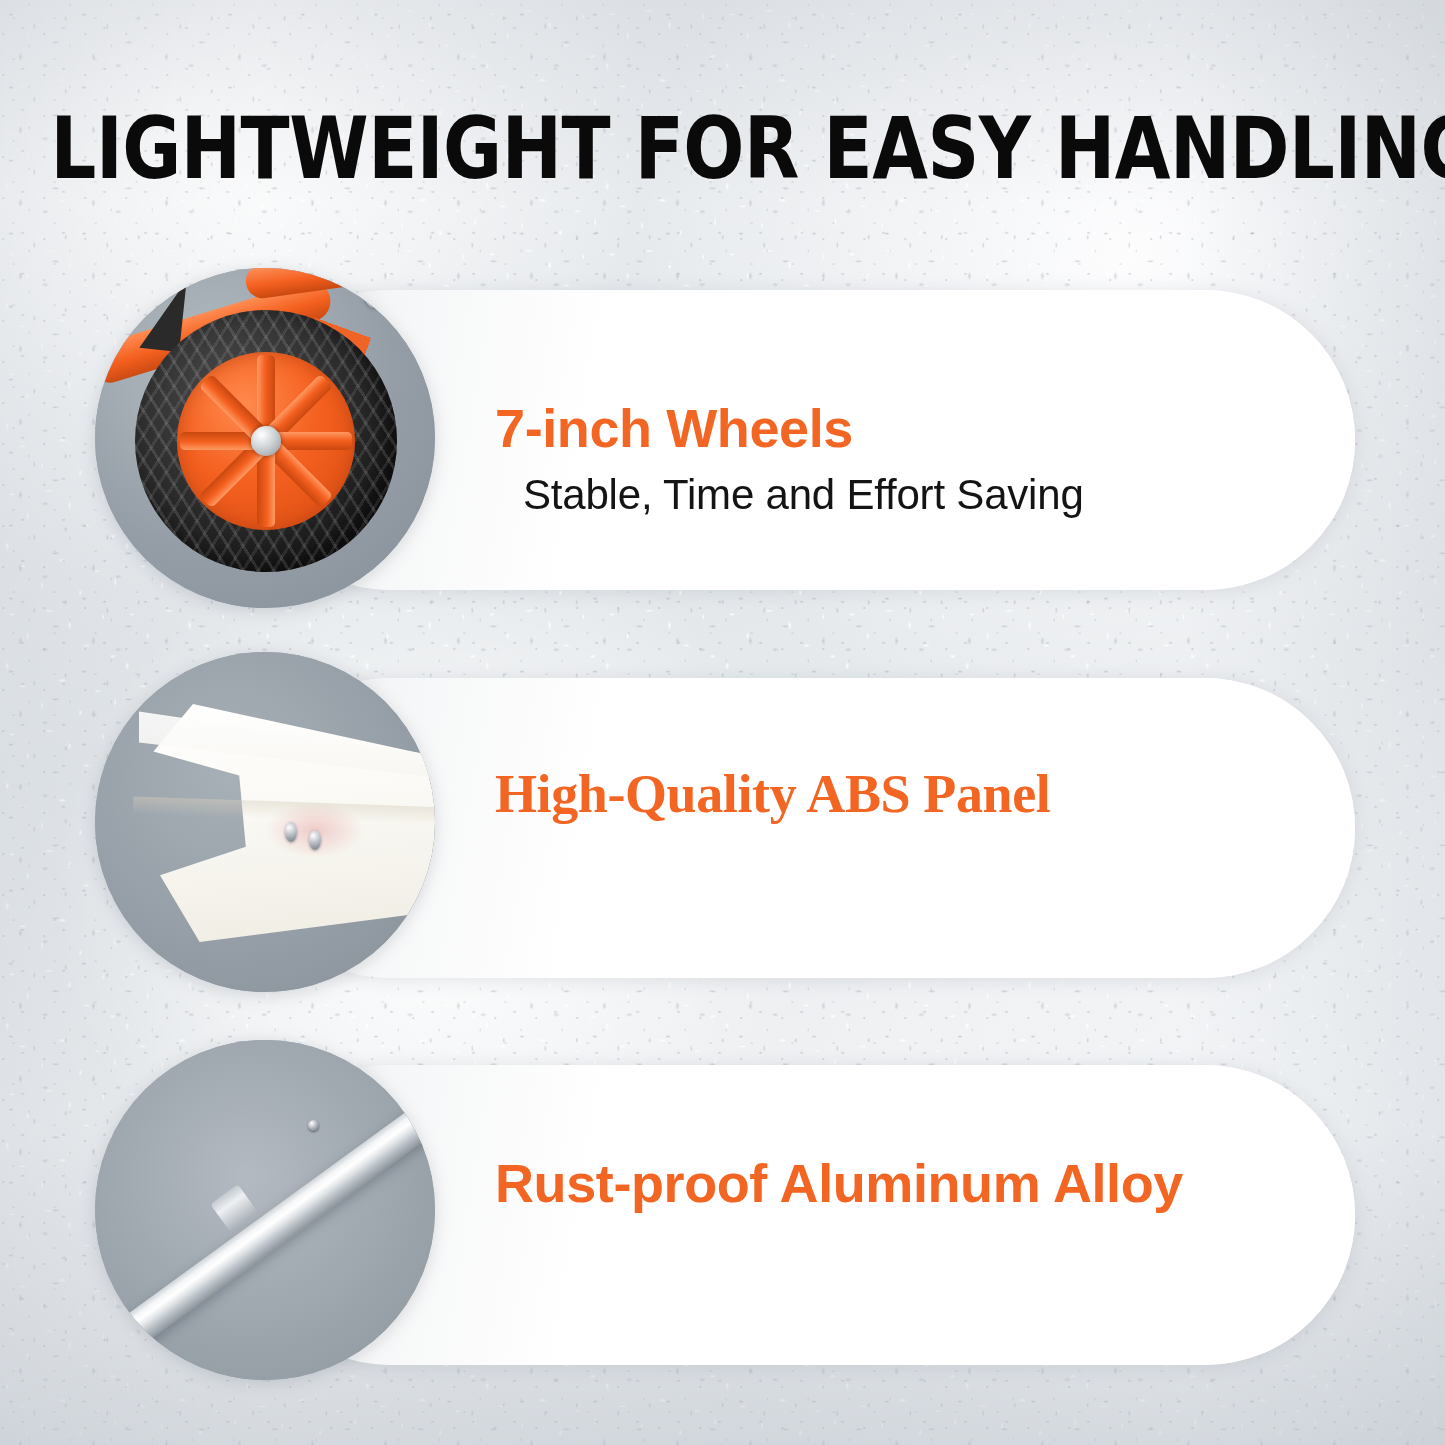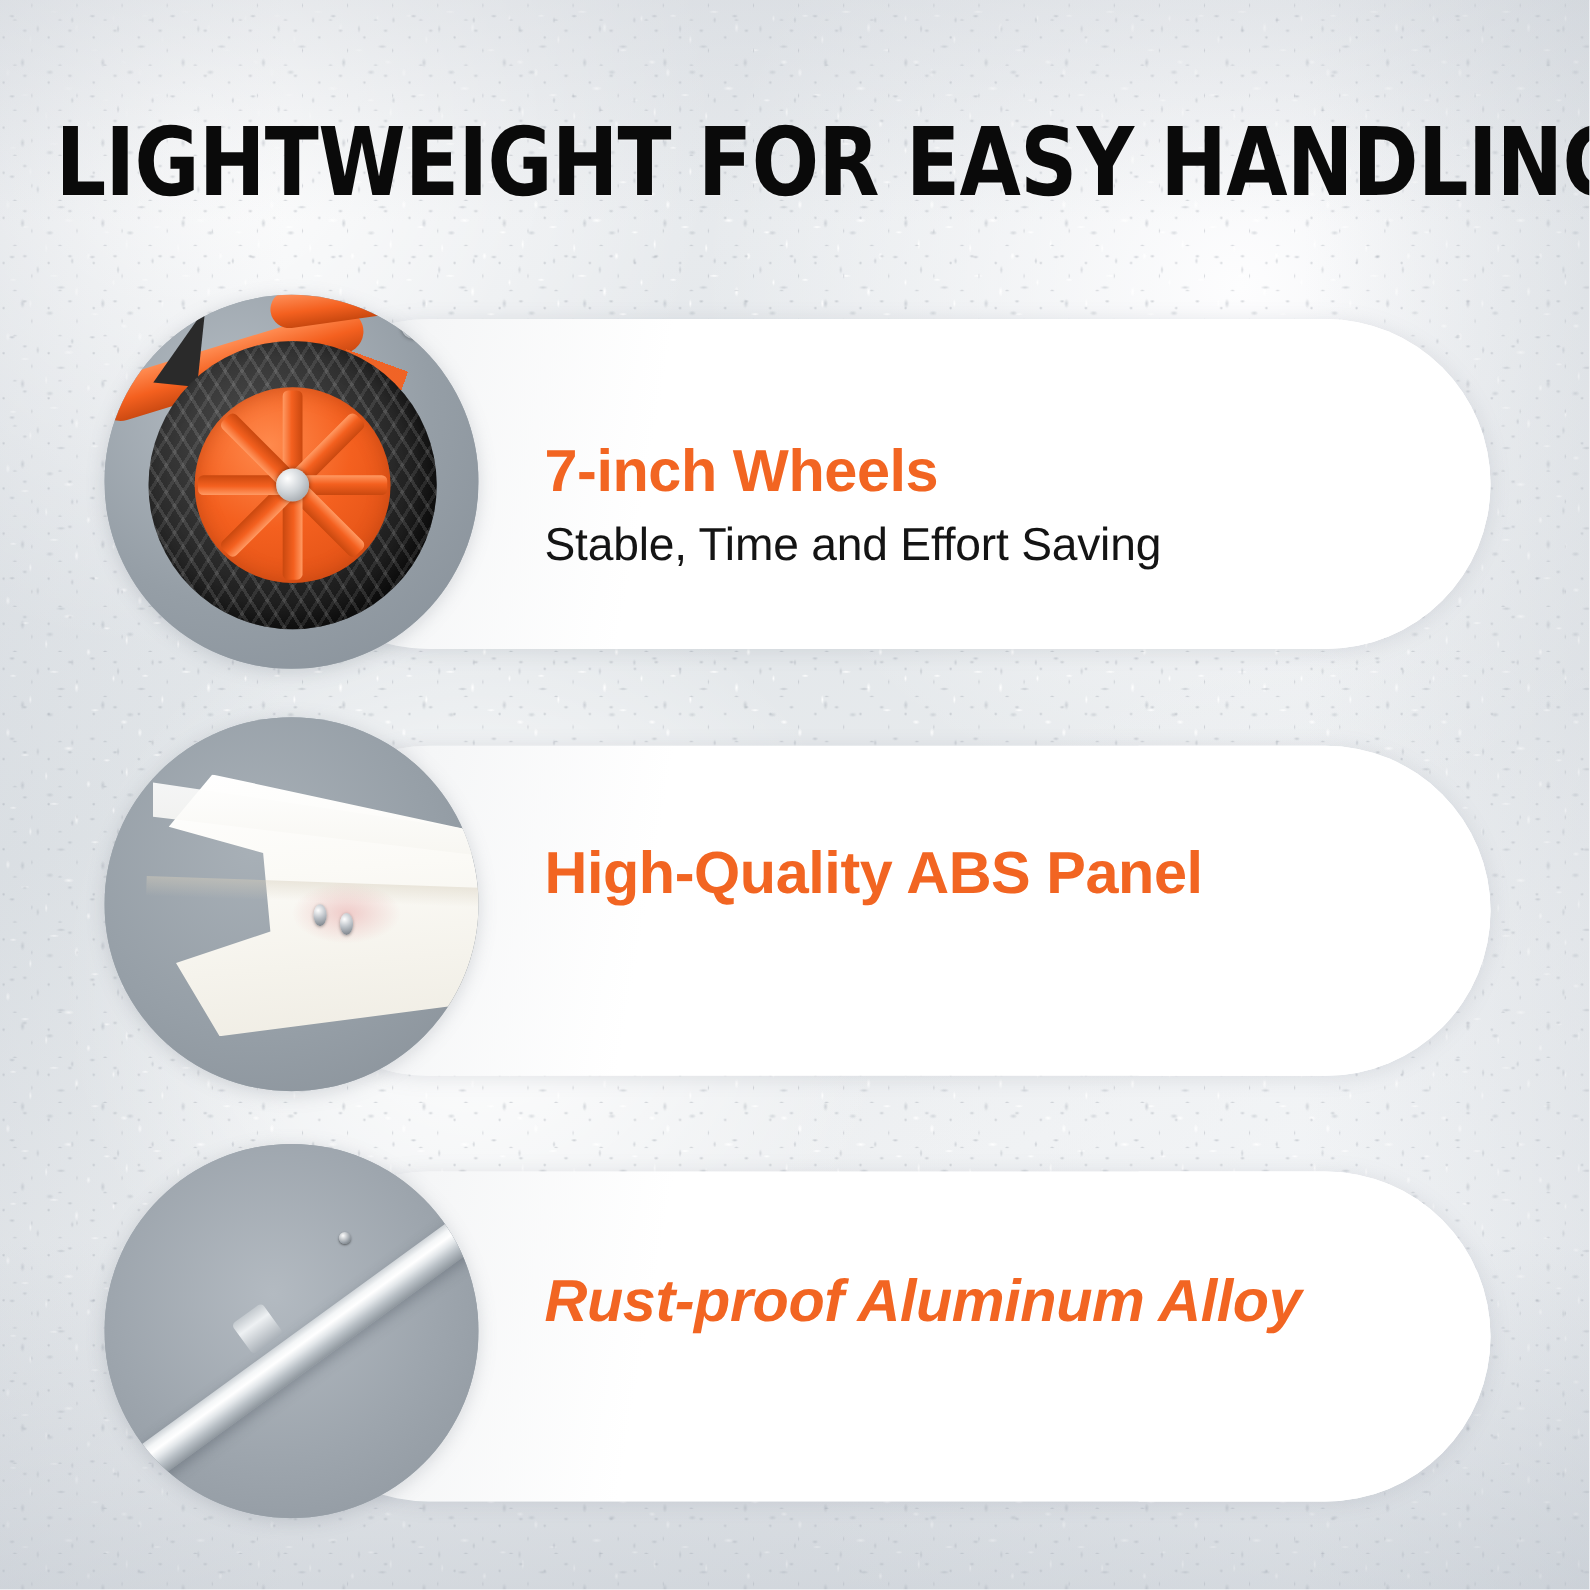--- a/index.html
+++ b/index.html
@@ -156,20 +156,21 @@
     white-space:nowrap;
   }
   .f-sub {
     color:#141414;
     font-weight:normal;
     font-size:42px;
     line-height:1.12;
     margin-top:14px;
     letter-spacing:-0.2px;
     white-space:nowrap;
+    margin-left:28px;
   }
 
   
   .wheel-bg { position:absolute; inset:0; background:
       radial-gradient(circle at 35% 30%, #b4bcc3 0%, #959ea6 55%, #868f98 100%); }
   .wheel-tire {
     position:absolute; left:40px; top:42px; width:262px; height:262px;
     border-radius:50%;
     background:radial-gradient(circle at 38% 32%, #4a4a4a 0%, #2b2b2b 48%, #161616 78%, #0d0d0d 100%);
     box-shadow:inset -10px -6px 22px rgba(0,0,0,.55);
@@ -353,35 +354,35 @@
     <div class="photo" style="top:652px;">
       <div class="abs-bg"></div>
       <div class="abs-sheet"></div>
       <div class="abs-fold"></div>
       <div class="abs-band"></div>
       <div class="abs-blush"></div>
       <div class="rivet" style="left:190px; top:170px;"></div>
       <div class="rivet" style="left:214px; top:178px;"></div>
     </div>
 
-    <div class="txt" style="top:766px;">
+    <div class="txt" style="top:766px;font-family:Liberation Serif, serif;">
       <div class="f-title">High-Quality ABS Panel</div>
     </div>
   </div>
 
   <div class="feature">
 
     <div class="card" style="top:1065px;"></div>
 
     <div class="photo" style="top:1040px;">
       <div class="alu-bg"></div>
       <div class="tube tube-a"></div>
       <div class="tube-joint"></div>
       <div class="tube-screw"></div>
       <div class="tube tube-b"></div>
     </div>
 
-    <div class="txt" style="top:1155px;font-style:italic;">
+    <div class="txt" style="top:1155px;">
       <div class="f-title">Rust-proof Aluminum Alloy</div>
     </div>
   </div>
 
 </div>
 
 </body></html>

